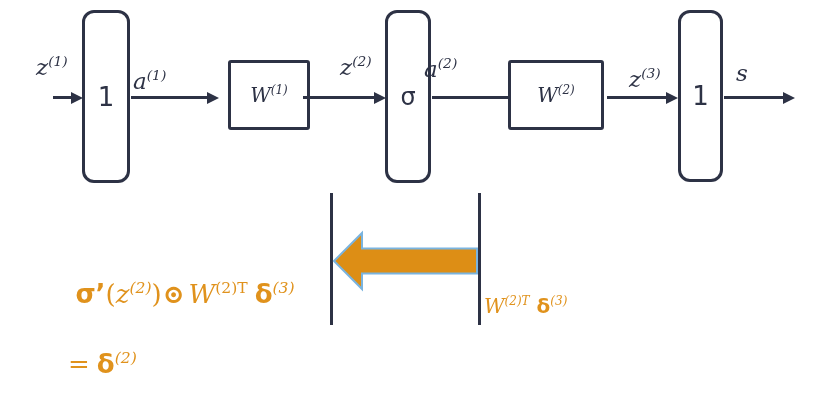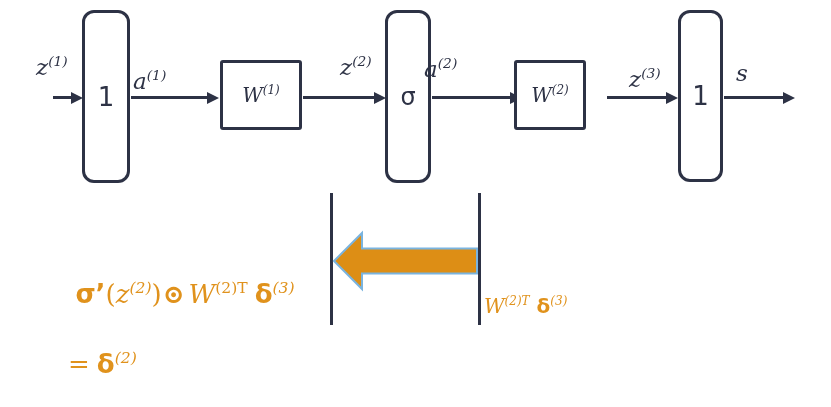--- a/index.html
+++ b/index.html
@@ -14,21 +14,21 @@
     position:relative;width:831px;height:407px;background:var(--bg);
     font-family:"DejaVu Serif",serif;overflow:hidden;
   }
   
   .node{
     position:absolute;box-sizing:border-box;border:3px solid var(--ink);
     background:var(--bg);display:flex;align-items:center;justify-content:center;
     color:var(--ink);
   }
   .node.tall{border-radius:12px;}
-  .node.square{border-radius:3px;}
+  .node.square{border-radius:3px;margin-left:8px;}
   .sans{font-family:"DejaVu Sans",sans-serif;font-style:normal;}
   .node-num{font-size:26px;}
   .node-sigma{font-size:24px;}
   .wlabel{font-size:20px;font-style:italic;}
   
   .hline{position:absolute;height:3px;background:var(--ink);}
   .ahead{
     position:absolute;width:0;height:0;
     border-left:12px solid var(--ink);
     border-top:6px solid transparent;border-bottom:6px solid transparent;
@@ -77,21 +77,21 @@
   <div class="ahead" style="left:374px;top:91.5px"></div>
 
   <div class="node tall" style="left:385px;top:10px;width:46px;height:173px">
     <span class="sans node-sigma">σ</span>
   </div>
 
   <div class="mlabel" style="left:424px;top:58px"><span>a</span><sup>(2)</sup></div>
   <div class="hline" style="left:432px;top:96px;width:79px"></div>
   <div class="ahead" style="left:510px;top:91.5px"></div>
 
-  <div class="node square" style="left:514px;top:60px;width:72px;height:70px">
+  <div class="node square" style="left:500px;top:60px;width:96px;height:70px">
     <span class="wlabel"><span>W</span><sup>(2)</sup></span>
   </div>
 
   <div class="mlabel" style="left:629px;top:68px"><span>z</span><sup>(3)</sup></div>
   <div class="hline" style="left:607px;top:96px;width:60px"></div>
   <div class="ahead" style="left:666px;top:91.5px"></div>
 
   <div class="node tall" style="left:678px;top:10px;width:45px;height:172px">
     <span class="sans node-num">1</span>
   </div>

